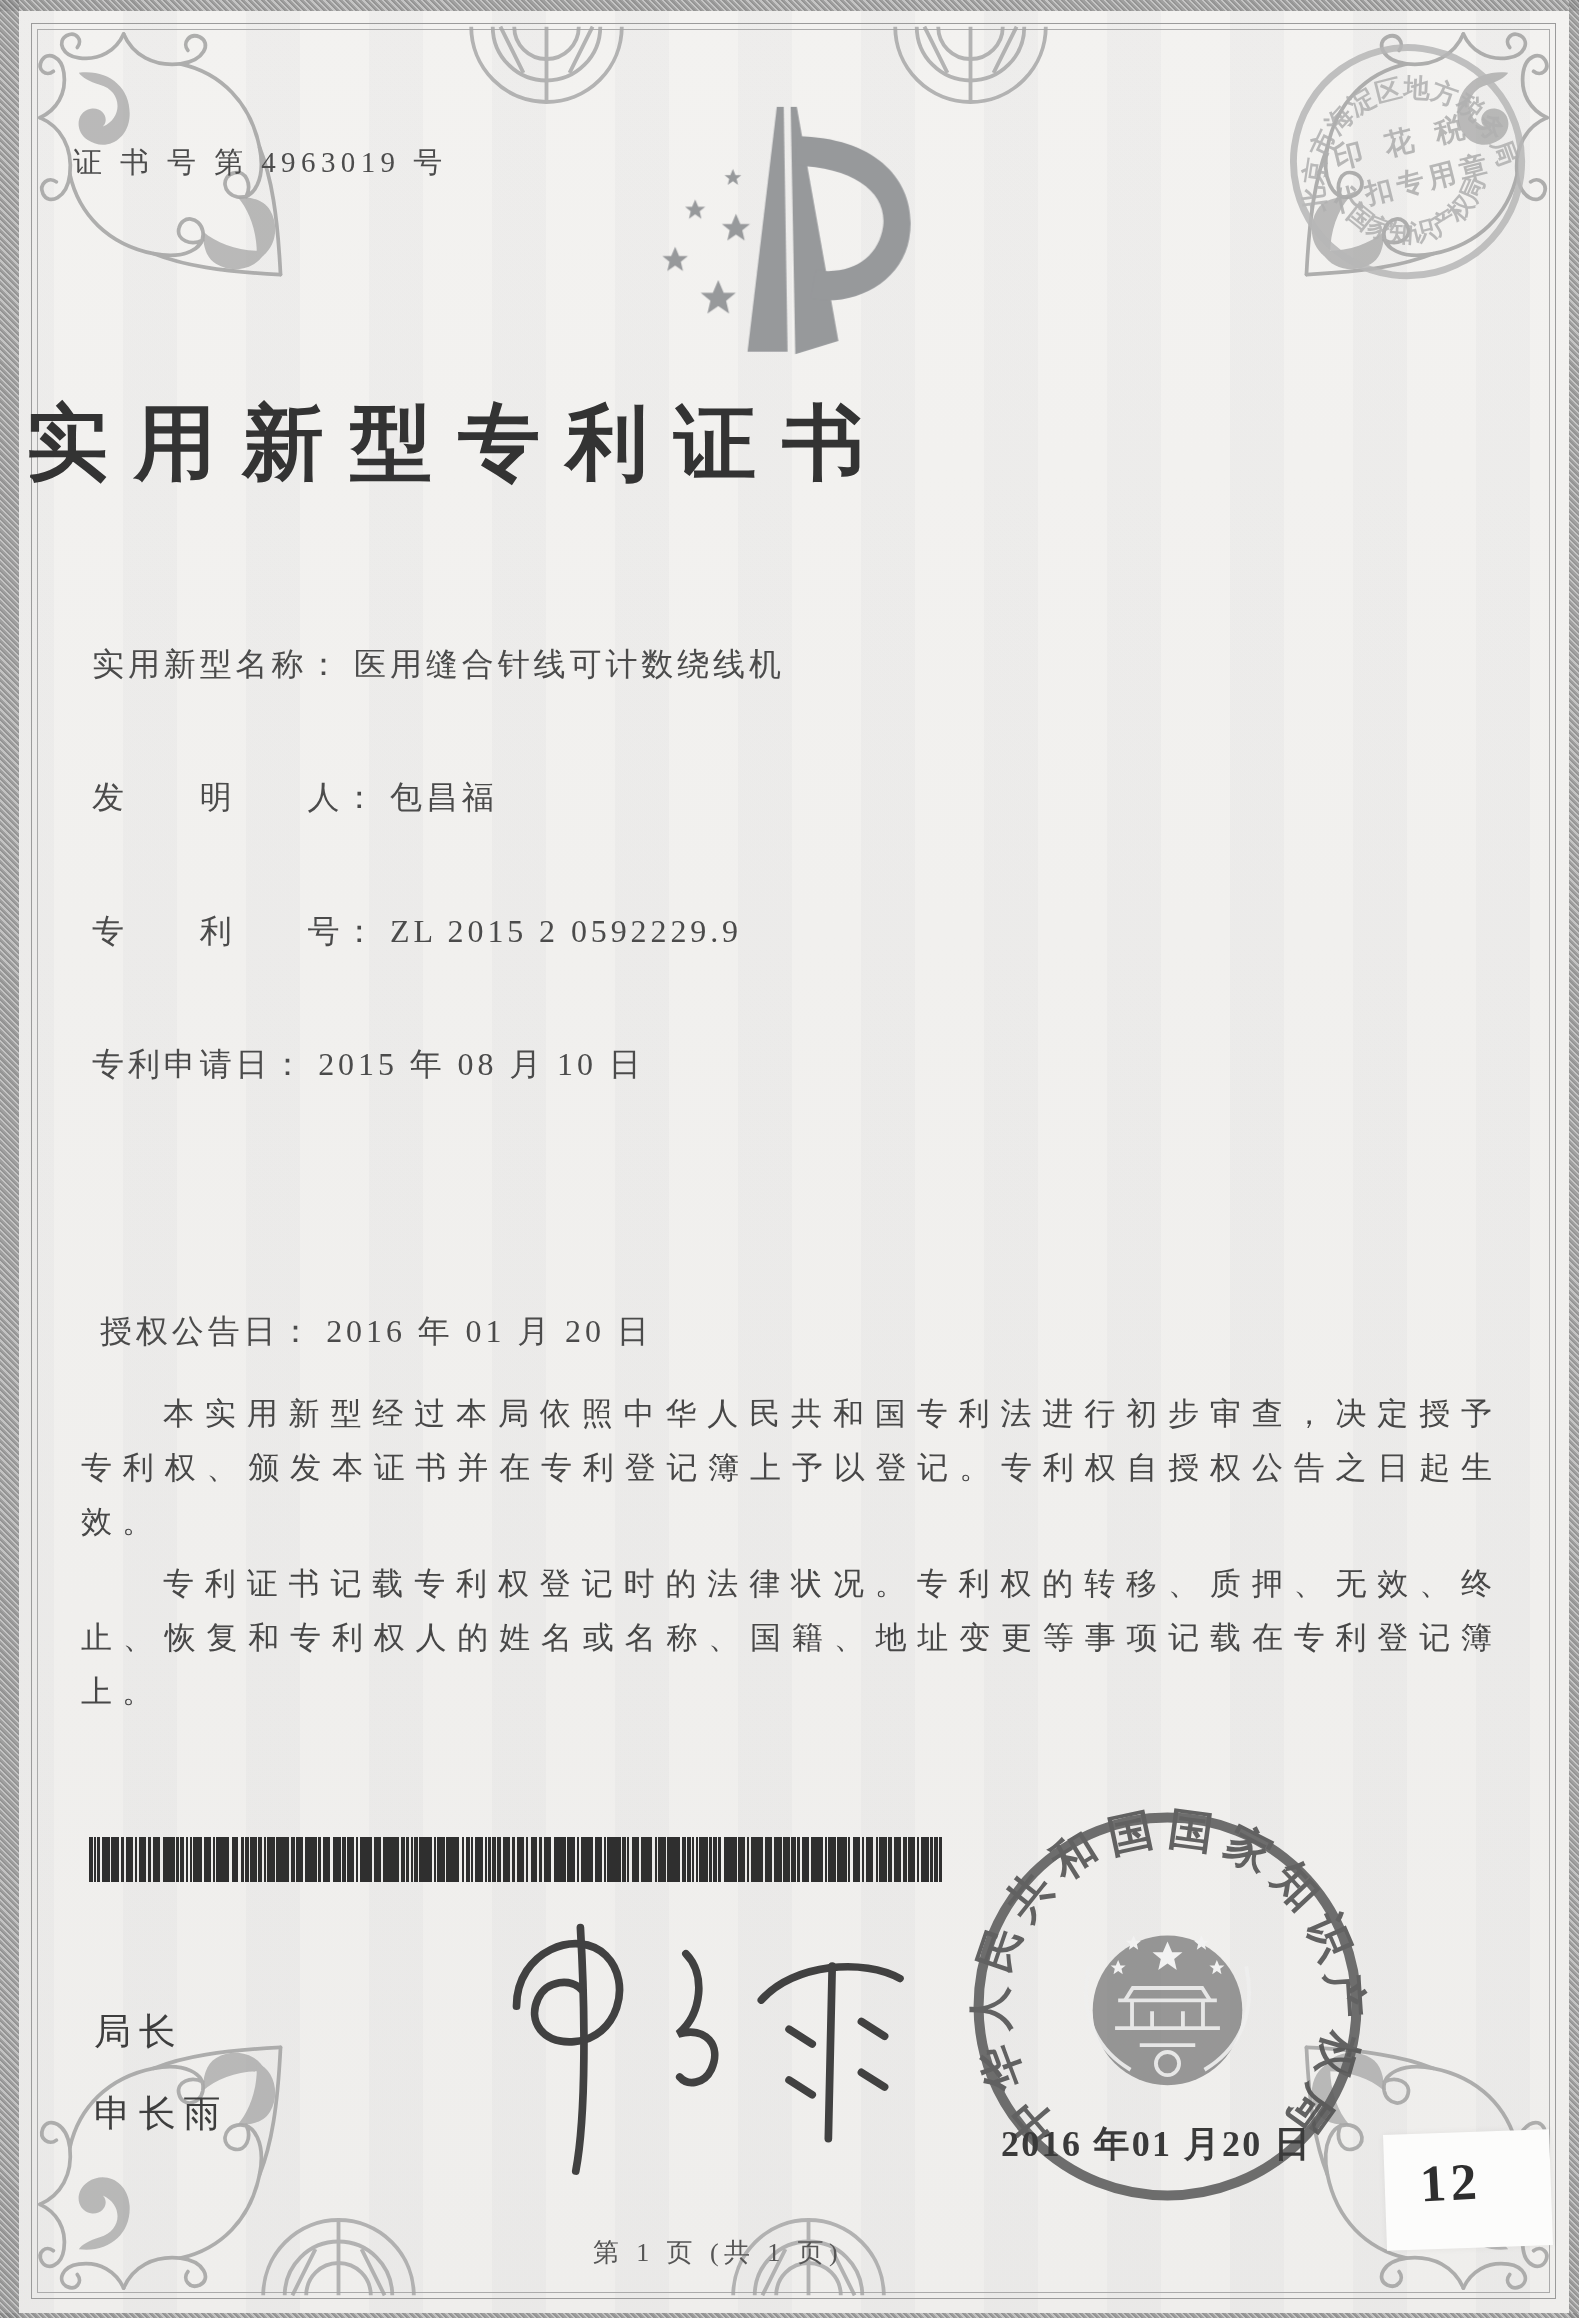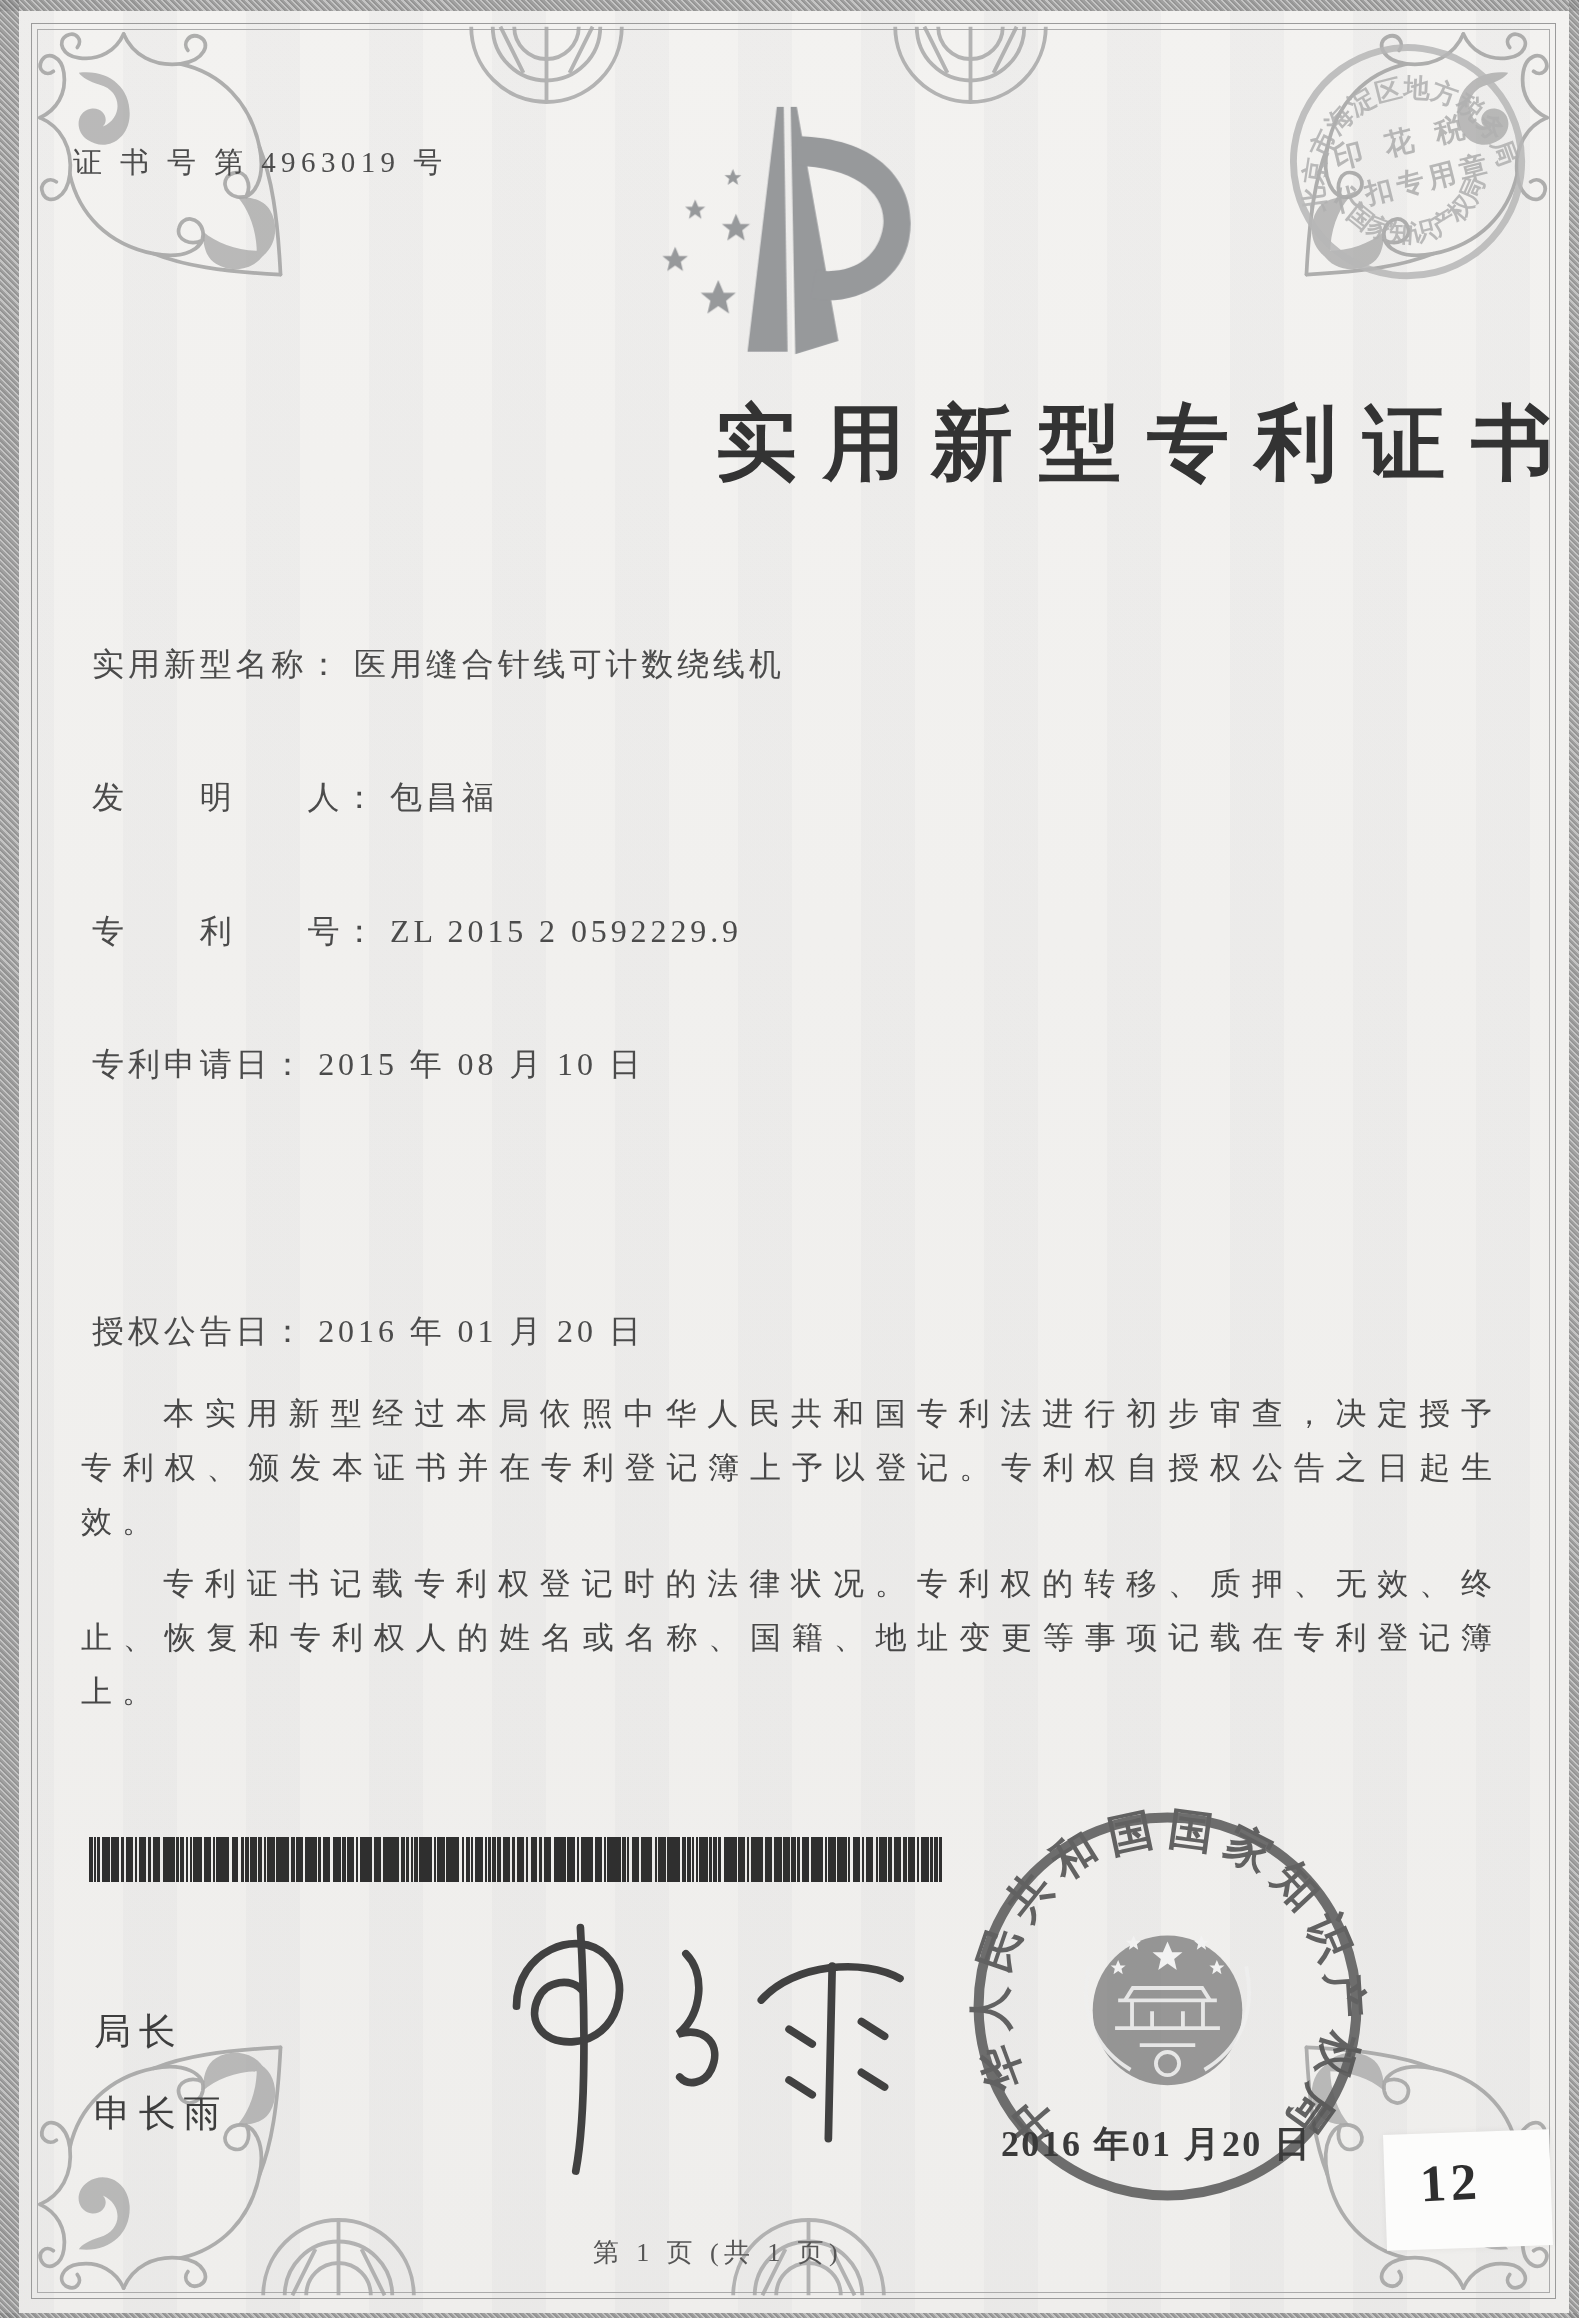--- a/index.html
+++ b/index.html
@@ -26,24 +26,24 @@
   .corner{position:absolute;width:254px;height:254px;opacity:.85;}
   .corner.tl{left:34px;top:28px;}
   .corner.tr{right:26px;top:28px;transform:scaleX(-1);}
   .corner.bl{left:34px;bottom:25px;transform:scaleY(-1);}
   .corner.br{right:26px;bottom:25px;transform:scale(-1,-1);}
   .medal{position:absolute;width:169px;height:81px;opacity:.8;}
 
   .cert-number{position:absolute;left:73px;top:143px;font-size:29px;letter-spacing:5.4px;color:#4c4c4c;}
   .logo{position:absolute;left:632px;top:96px;width:308px;height:262px;}
   .tax-stamp{position:absolute;left:1275px;top:29px;width:266px;height:266px;transform:rotate(-14deg);opacity:.85;}
-  .title{position:absolute;left:0;width:100%;top:389px;text-align:right;font-size:82px;font-weight:bold;
+  .title{position:absolute;left:0;width:100%;top:389px;text-align:left;font-size:82px;font-weight:bold;
          letter-spacing:26px;padding-left:26px;box-sizing:border-box;color:#333;}
   .field{position:absolute;left:92px;font-size:32px;letter-spacing:3.9px;color:#4b4b4b;white-space:nowrap;}
-  .f0{top:643px;} .f1{top:776px;} .f2{top:910px;} .f3{top:1043px;} .f4{top:1176px;} .f5{top:1310px;}
+  .f0{top:643px;} .f1{top:776px;} .f2{top:910px;} .f3{top:1043px;} .f4{top:1176px;} .f5{top:1310px;margin-left:8px;}
   .field .sep{padding-right:10.8px;}
   .body-text{position:absolute;left:73px;width:1437px;top:1379px;font-size:31px;line-height:54px;
              letter-spacing:10px;color:#474747;text-align:justify;}
   .body-text p{margin:8px;text-indent:82px;}
   .barcode{position:absolute;left:89px;top:1837px;width:855px;height:45px;opacity:.9;
     background:
       repeating-linear-gradient(90deg,#1b1b1b 0 2.3px,rgba(0,0,0,0) 2.3px 4.6px),
       repeating-linear-gradient(90deg,#1b1b1b 0 3.9px,rgba(0,0,0,0) 3.9px 13px),
       repeating-linear-gradient(90deg,#1b1b1b 0 1.5px,rgba(0,0,0,0) 1.5px 8.5px),
       repeating-linear-gradient(90deg,rgba(0,0,0,0) 0 22.3px,#1b1b1b 22.3px 28px);}

